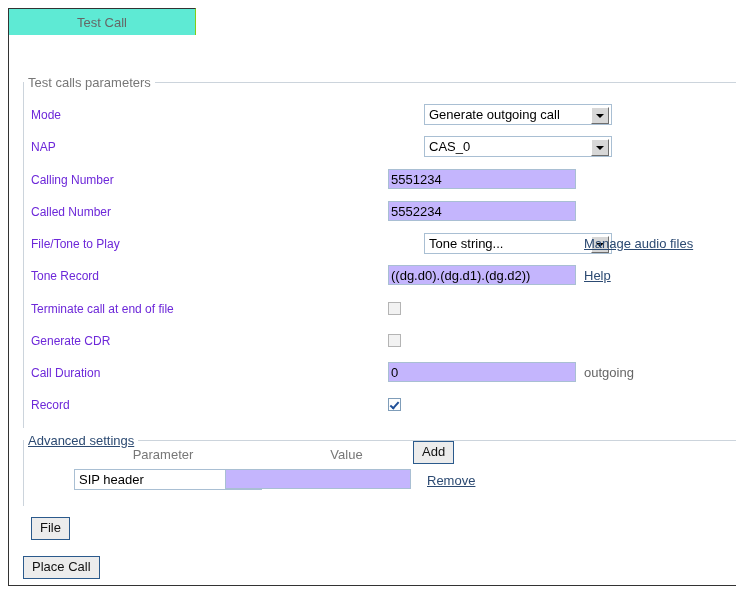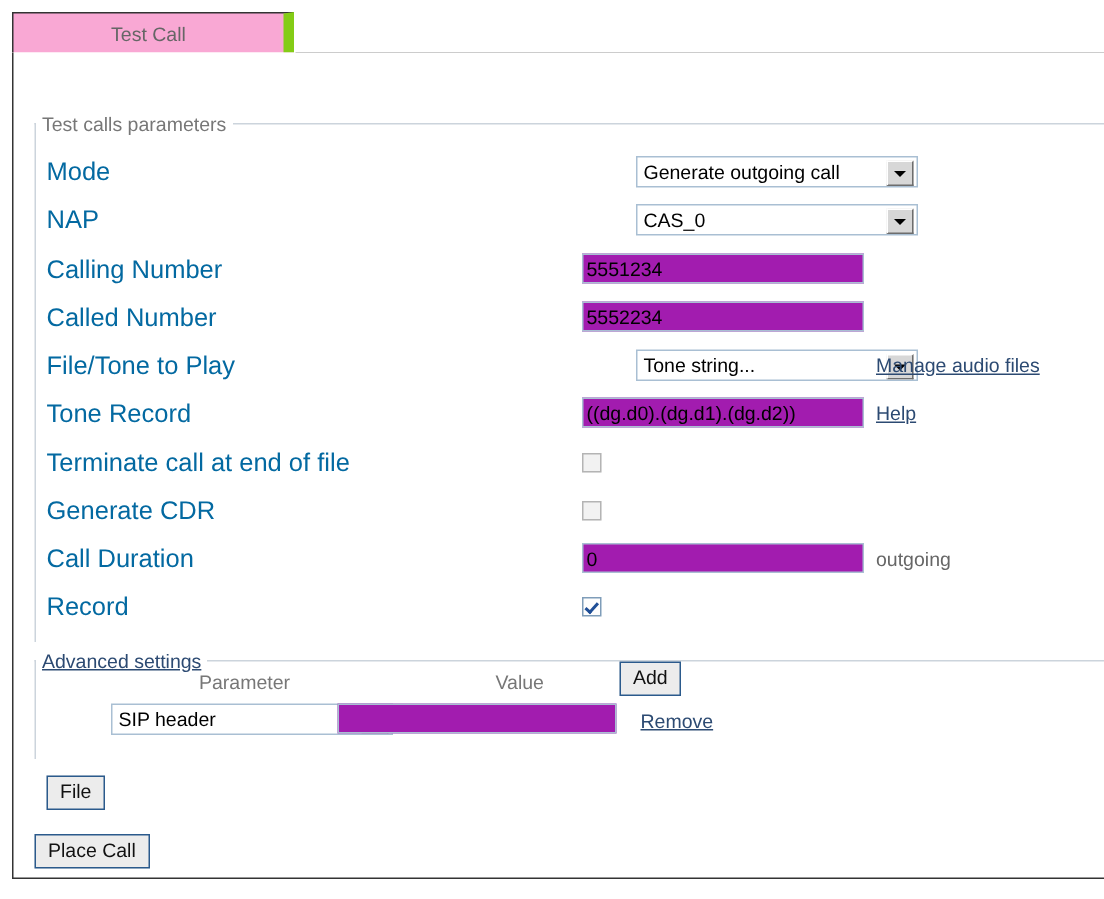--- a/index.html
+++ b/index.html
@@ -27,22 +27,22 @@
   }
   .tab {
     position: absolute;
     left: 0;
     top: 0;
     width: 188px;
     height: 27px;
     box-sizing: border-box;
     border-top: 1px solid #333;
     border-left: 1px solid #333;
-    border-right: 7px solid #84cc16;
-    background: #f9a8d4;
+    border-right: 1px solid #84cc16;
+    background: #5eead4;
     text-align: center;
     line-height: 27px;
     font-size: 13px;
     color: #666;
   }
   .tabline {
     position: absolute;
     left: 189px;
     top: 27px;
     right: 0px;
@@ -109,22 +109,22 @@
     position: absolute;
     left: 0;
     height: 32px;
     width: 728px;
   }
   .rlabel {
     position: absolute;
     left: 22px;
     top: 0;
     line-height: 22px;
-    font-size: 17px;
-    color: #0369a1;
+    font-size: 12px;
+    color: #6d28d9;
     white-space: nowrap;
   }
   .rctl {
     position: absolute;
     left: 379px;
     top: 0;
   }
   .rsuffix {
     position: absolute;
     top: 0;
@@ -133,21 +133,21 @@
     color: #666;
     white-space: nowrap;
   }
 
   
   .txt {
     box-sizing: border-box;
     width: 188px;
     height: 20px;
     border: 1px solid #a9bfd3;
-    background: #a21caf;
+    background: #c4b5fd;
     font-family: "Liberation Sans", sans-serif;
     font-size: 13px;
     color: #000;
     padding: 0 2px;
     line-height: 18px;
     outline: none;
   }
 
   .sel {
     position: relative;

